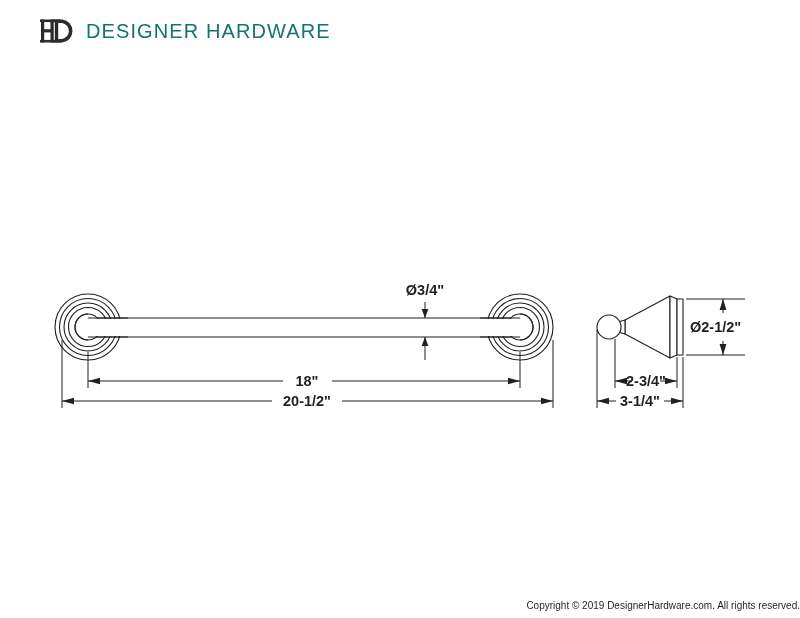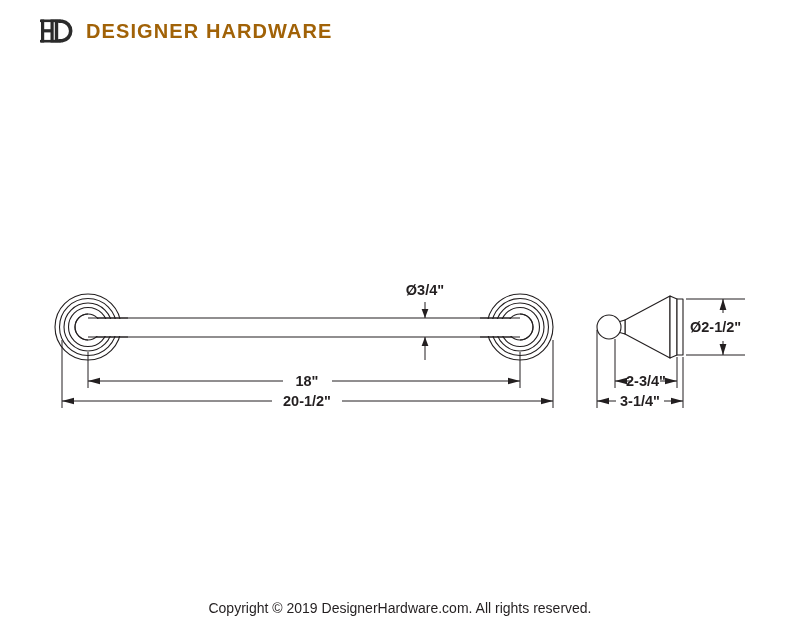--- a/index.html
+++ b/index.html
@@ -25,22 +25,22 @@
   #logo-mark {
     position: absolute;
     left: 40px; top: 16px;
     width: 46px; height: 30px;
   }
   #brand-name {
     position: absolute;
     left: 86px; top: 20px;
     font-size: 20px;
     letter-spacing: 1.1px;
-    font-weight: 700;
-    color: #a16207;
+    font-weight: 400;
+    color: #0f766e;
     white-space: nowrap;
   }
 
   
   #drawing {
     position: absolute;
     left: 0; top: 0;
     width: 800px; height: 618px;
   }
   #drawing .ln {
@@ -70,22 +70,22 @@
     font-weight: bold;
     fill: #231f20;
   }
 
   
   #footer-copyright {
     position: absolute;
     left: 0;
     top: 600px;
     width: 800px;
-    text-align: center;
-    font-size: 14px;
+    text-align: right;
+    font-size: 10px;
     color: #231f20;
   }
 </style>
 </head>
 <body>
 
 <div id="header">
 
   <svg id="logo-mark" viewBox="0 0 46 30" aria-hidden="true">
     <g fill="#2b2b2b">

